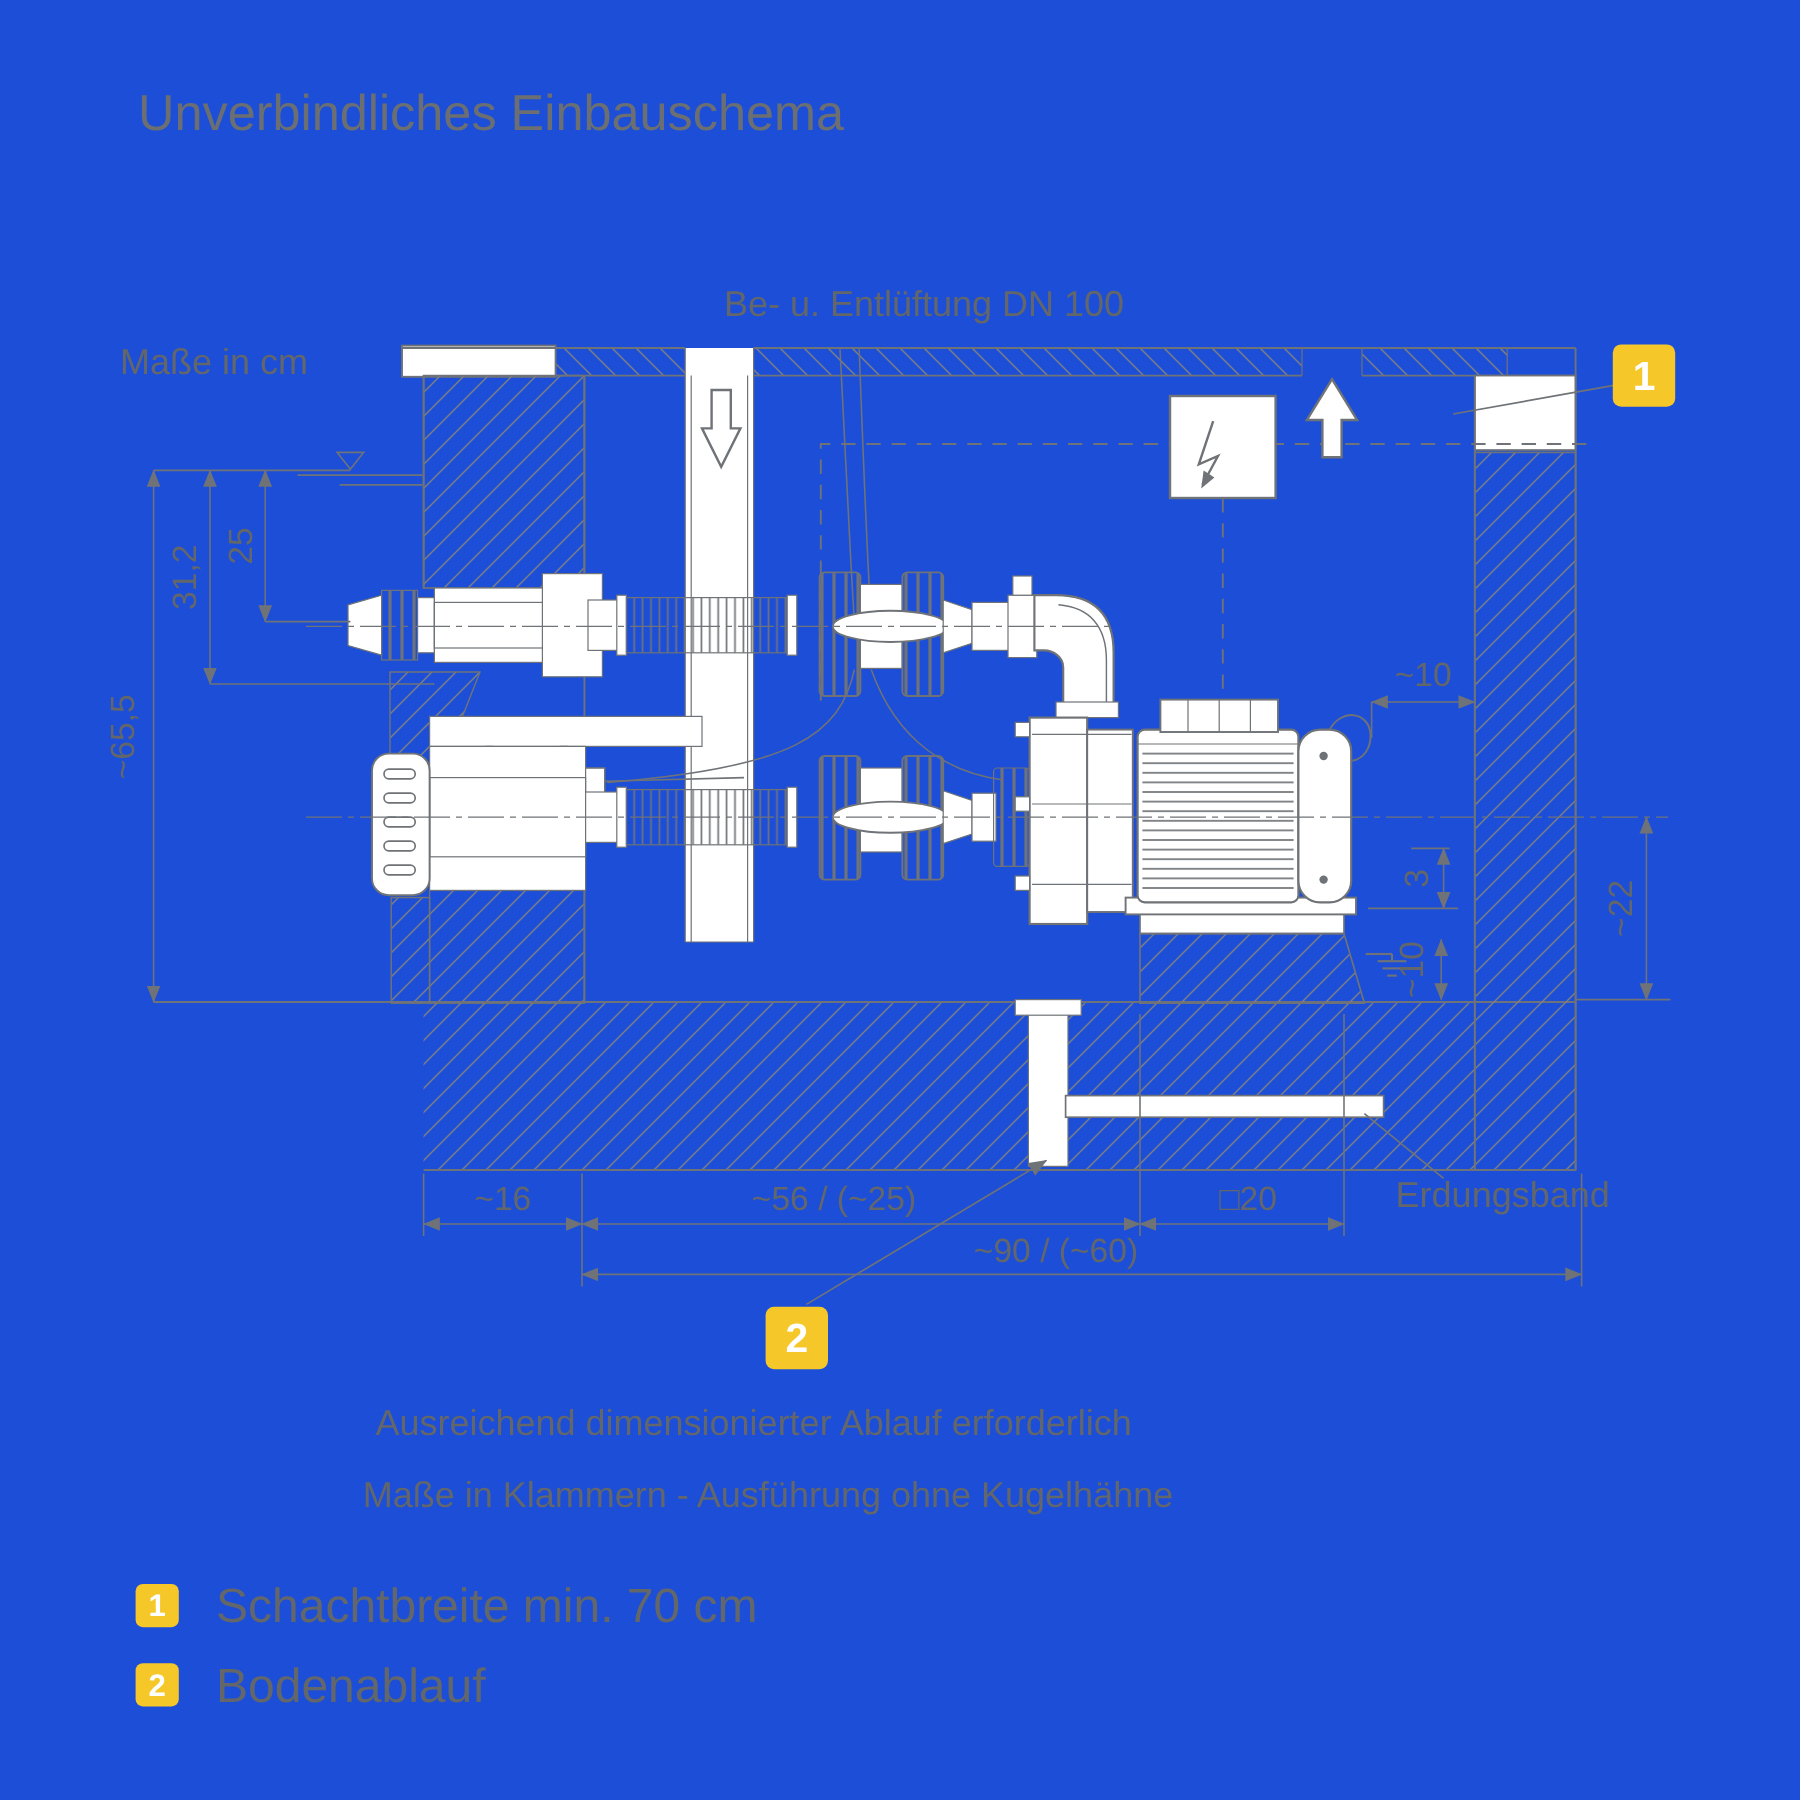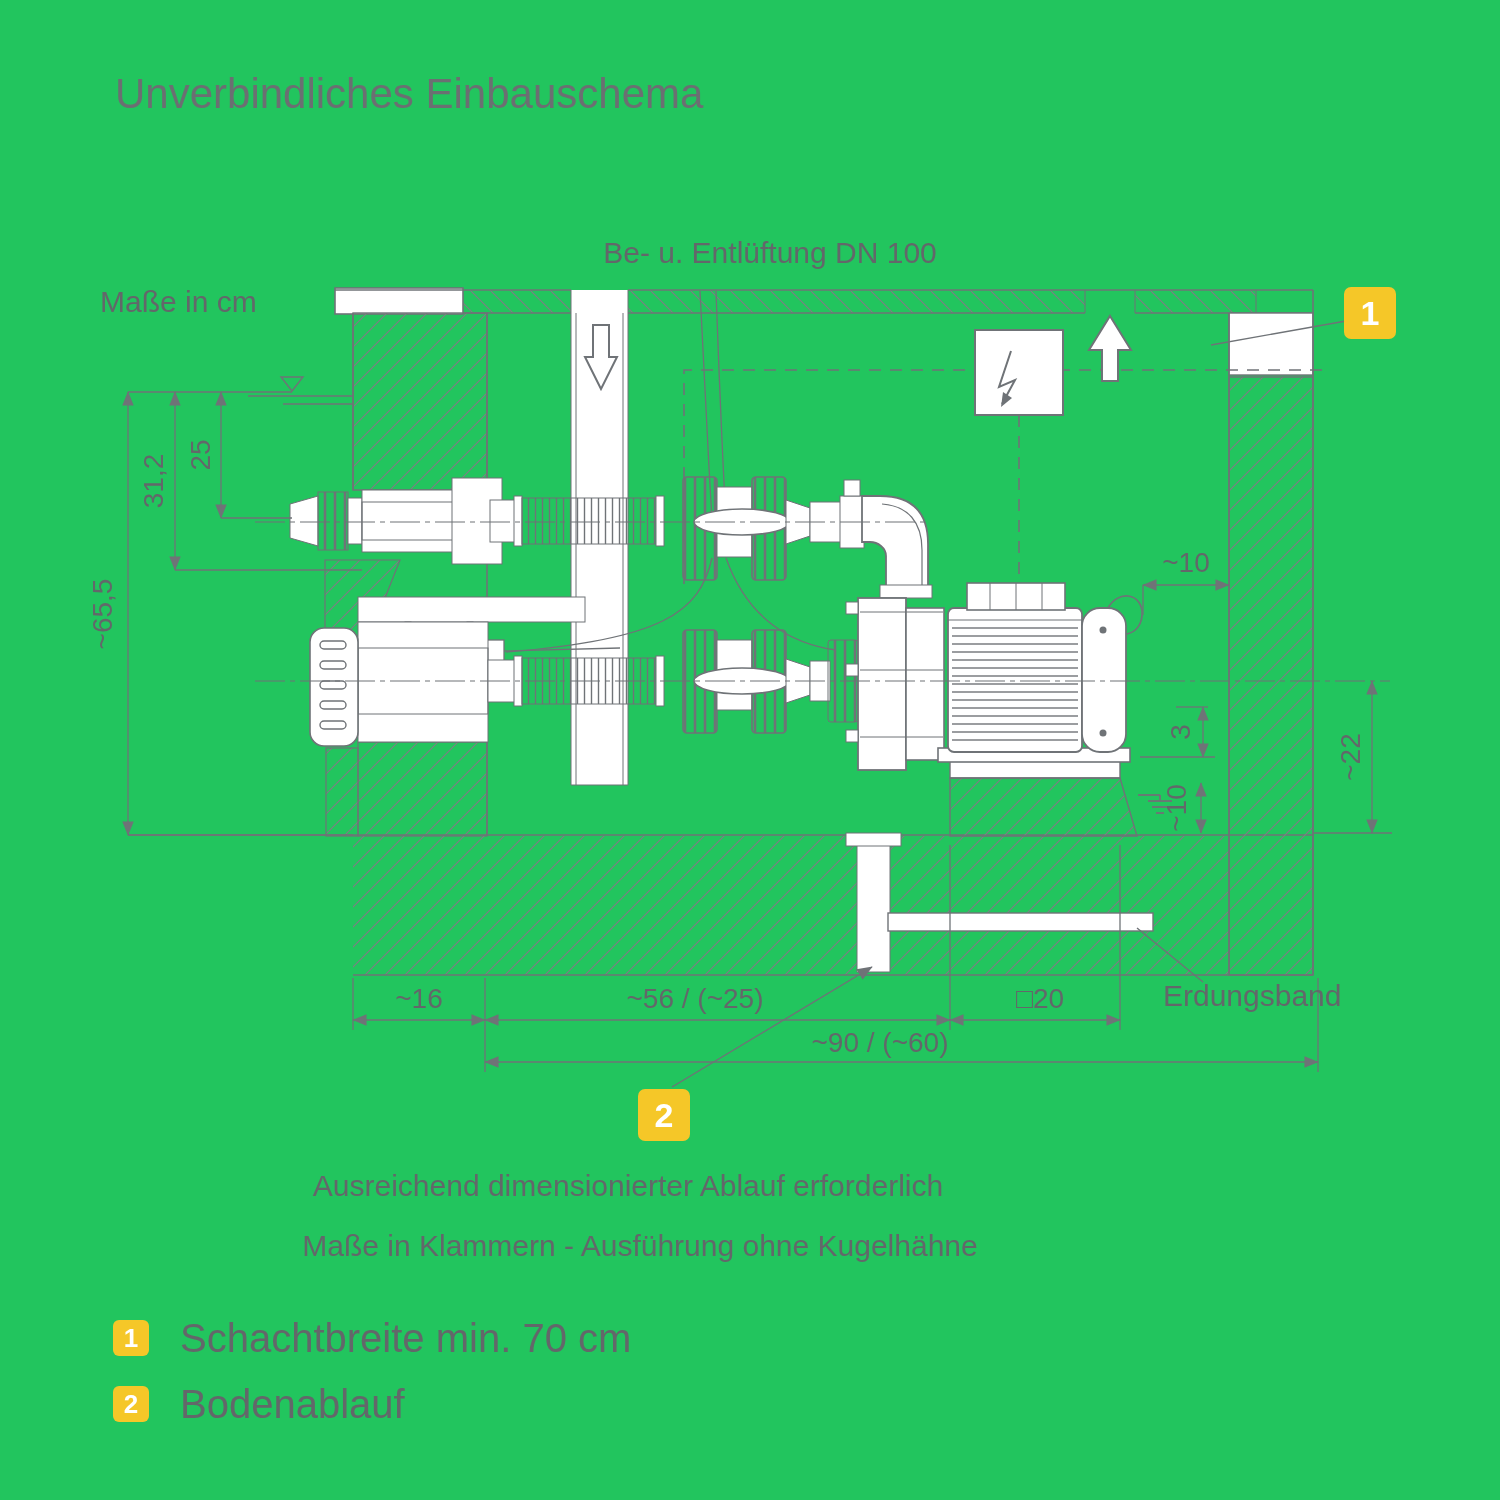--- a/index.html
+++ b/index.html
@@ -1,16 +1,16 @@
 <!DOCTYPE html>
 <html><head>
 <meta charset="utf-8">
 <style>
   html,body{margin:0;padding:0;background:#fff;}
-  .canvas{position:relative;width:1500px;height:1500px;background:#22c55e;overflow:hidden;}
+  .canvas{position:relative;width:1500px;height:1500px;background:#1d4ed8;overflow:hidden;}
   svg{position:absolute;left:0;top:0;}
   text{font-family:"Liberation Sans",sans-serif;fill:#63676A;}
   .title{font-size:42px;fill:#6B6F72;}
   .note{font-size:30px;}
   .dim{font-size:28px;}
   .legend{font-size:40px;}
   .badge-num{font-size:34px;font-weight:bold;fill:#ffffff;}
   .badge-num-sm{font-size:26px;font-weight:bold;fill:#ffffff;}
   .ln{stroke:#6F7377;fill:none;}
   .w{fill:#ffffff;stroke:#6F7377;}

